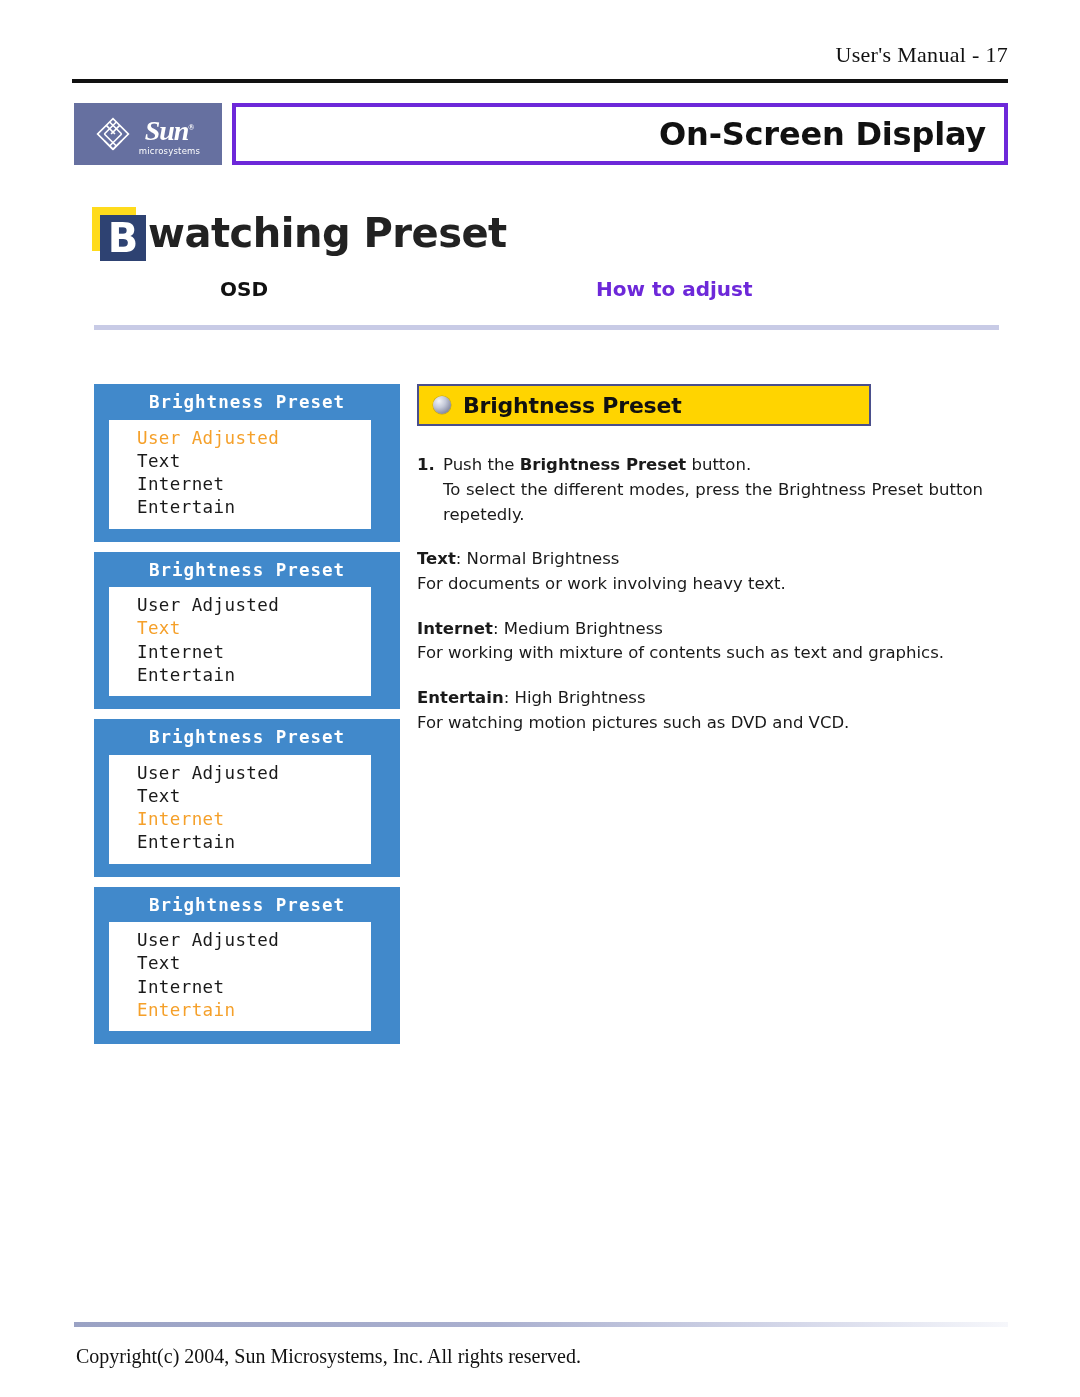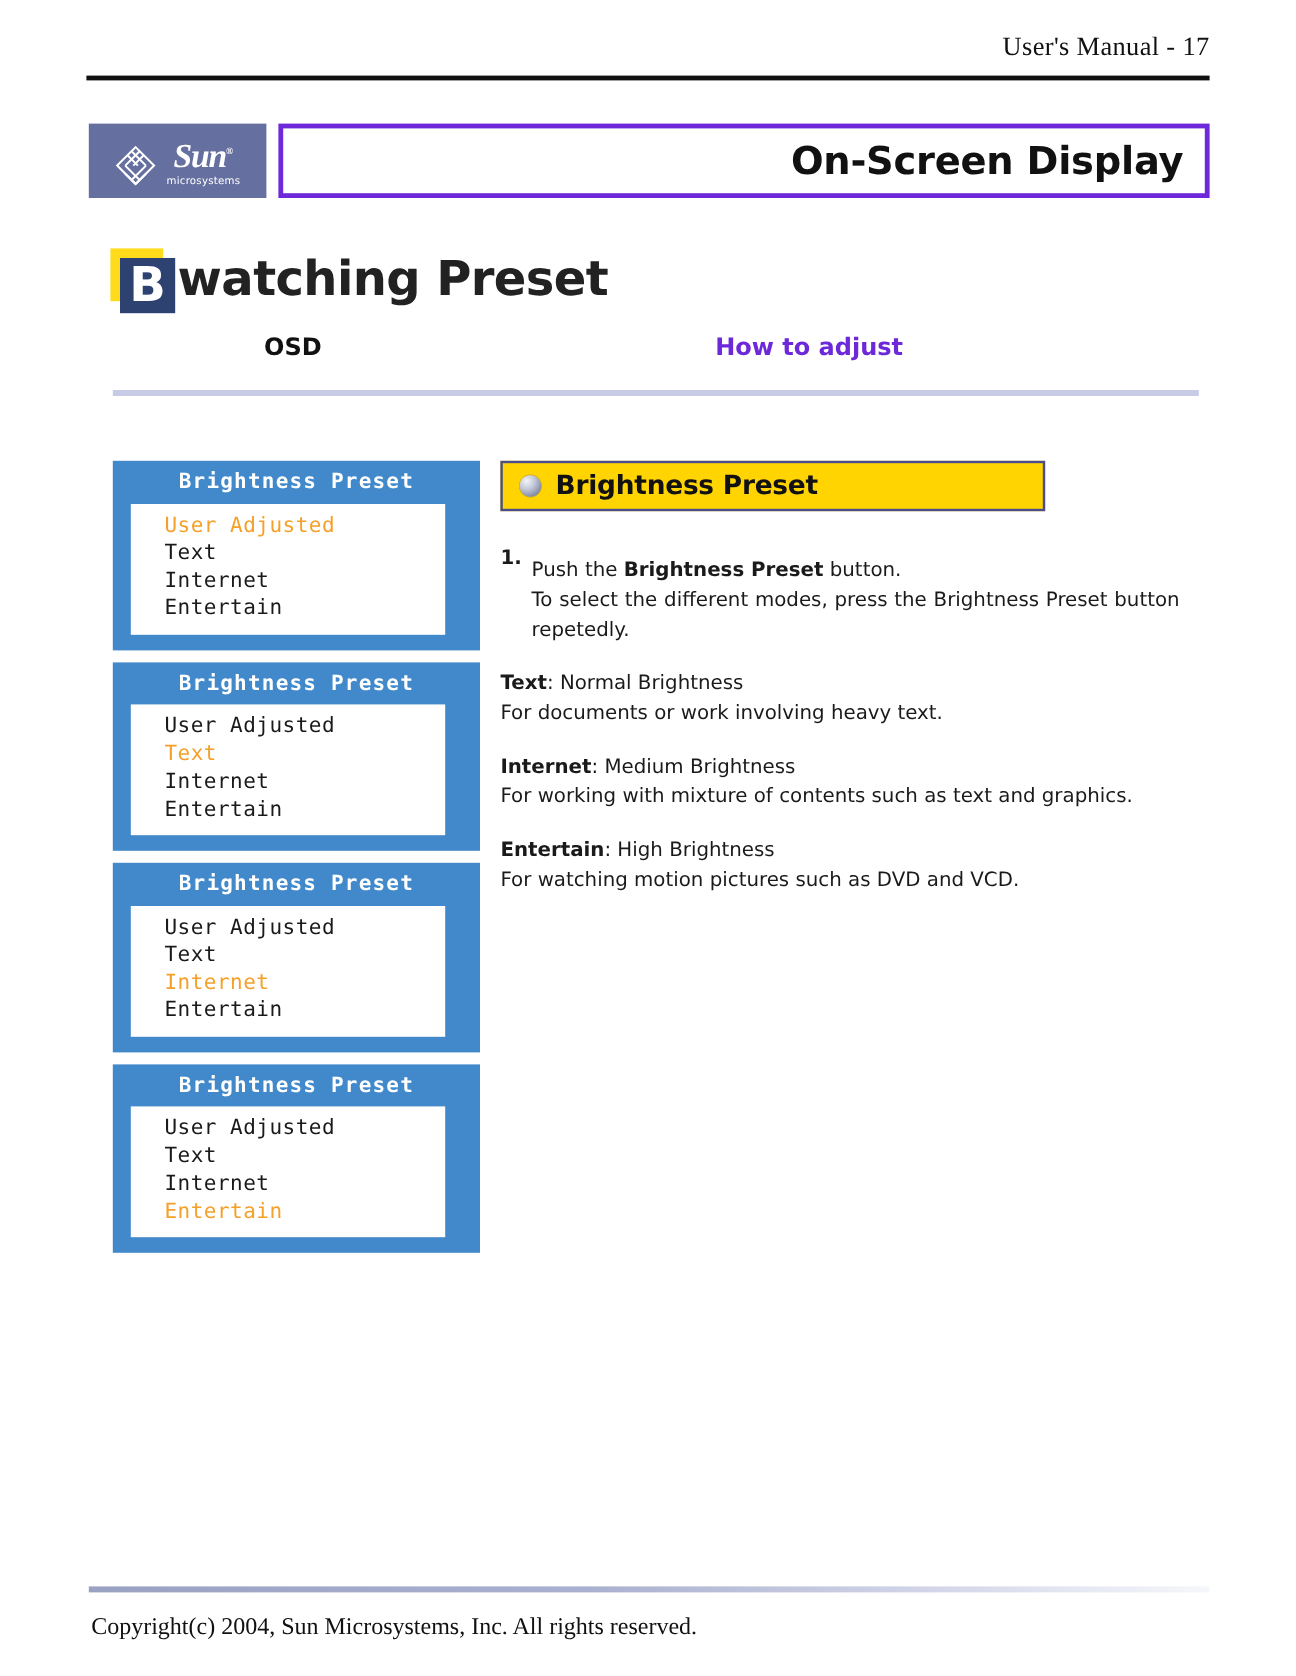--- a/index.html
+++ b/index.html
@@ -12,21 +12,21 @@
     height: 1397px;
     position: relative;
     font-family: "Liberation Sans", sans-serif;
     color: #1a1a1a;
     overflow: hidden;
   }
 
   
   .page-header {
     position: absolute;
-    left: 0; top: 0;
+    left: 0; top: 16px;
     width: 1080px;
     height: 70px;
   }
   .manual-label {
     position: absolute;
     right: 72px;
     top: 26px;
     font-family: "Liberation Serif", serif;
     font-size: 22px;
     font-weight: 400;
@@ -56,21 +56,21 @@
     left: 0; top: 0;
     width: 148px;
     height: 62px;
     background: #6670a0;
     display: flex;
     align-items: center;
     justify-content: center;
   }
   .sun-logo-inner {
     display: flex;
-    align-items: flex-end;
+    align-items: flex-start;
     gap: 9px;
     transform: translateY(2px);
   }
   .sun-mark { width: 34px; height: 34px; flex: none; }
   .sun-word {
     display: flex;
     flex-direction: column;
     align-items: center;
     line-height: 1;
   }
@@ -293,21 +293,21 @@
   .step-num {
     width: 26px;
     flex: none;
     font-weight: 700;
     font-size: 16.5px;
     line-height: 1.52;
   }
   .step-text {
     flex: 1;
   }
-  .step-line1 { line-height: 1.52; margin-top: 10px; }
+  .step-line1 { line-height: 1.52; }
   .step-line2 {
     text-align: justify;
     line-height: 1.52;
     margin-top: 0;
   }
   .mode-block {
     margin-top: 20px;
     margin-left: 0;
   }
   .mode-head { line-height: 1.5; }

